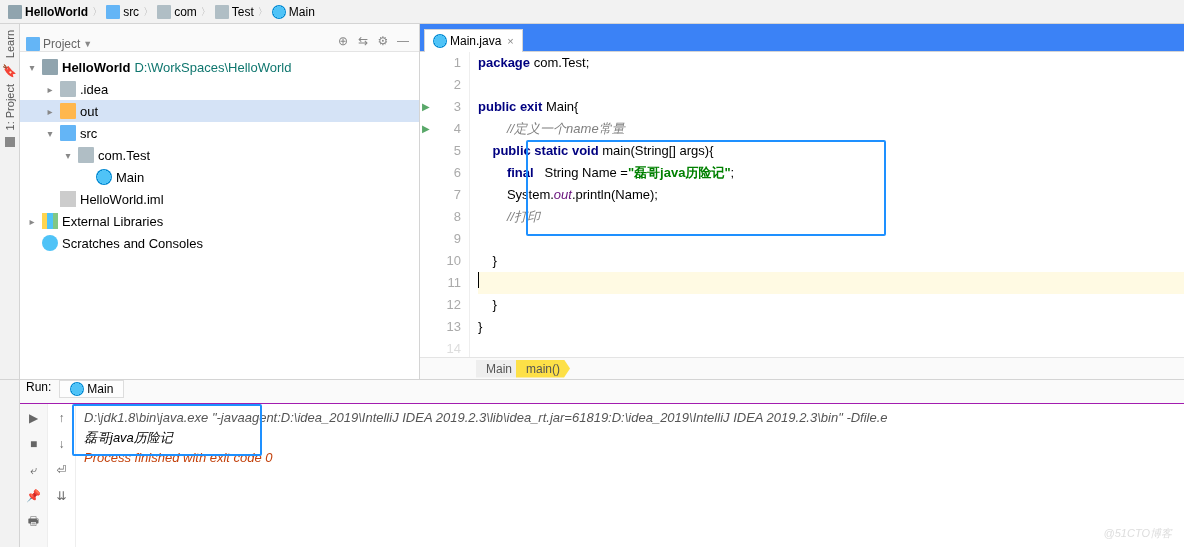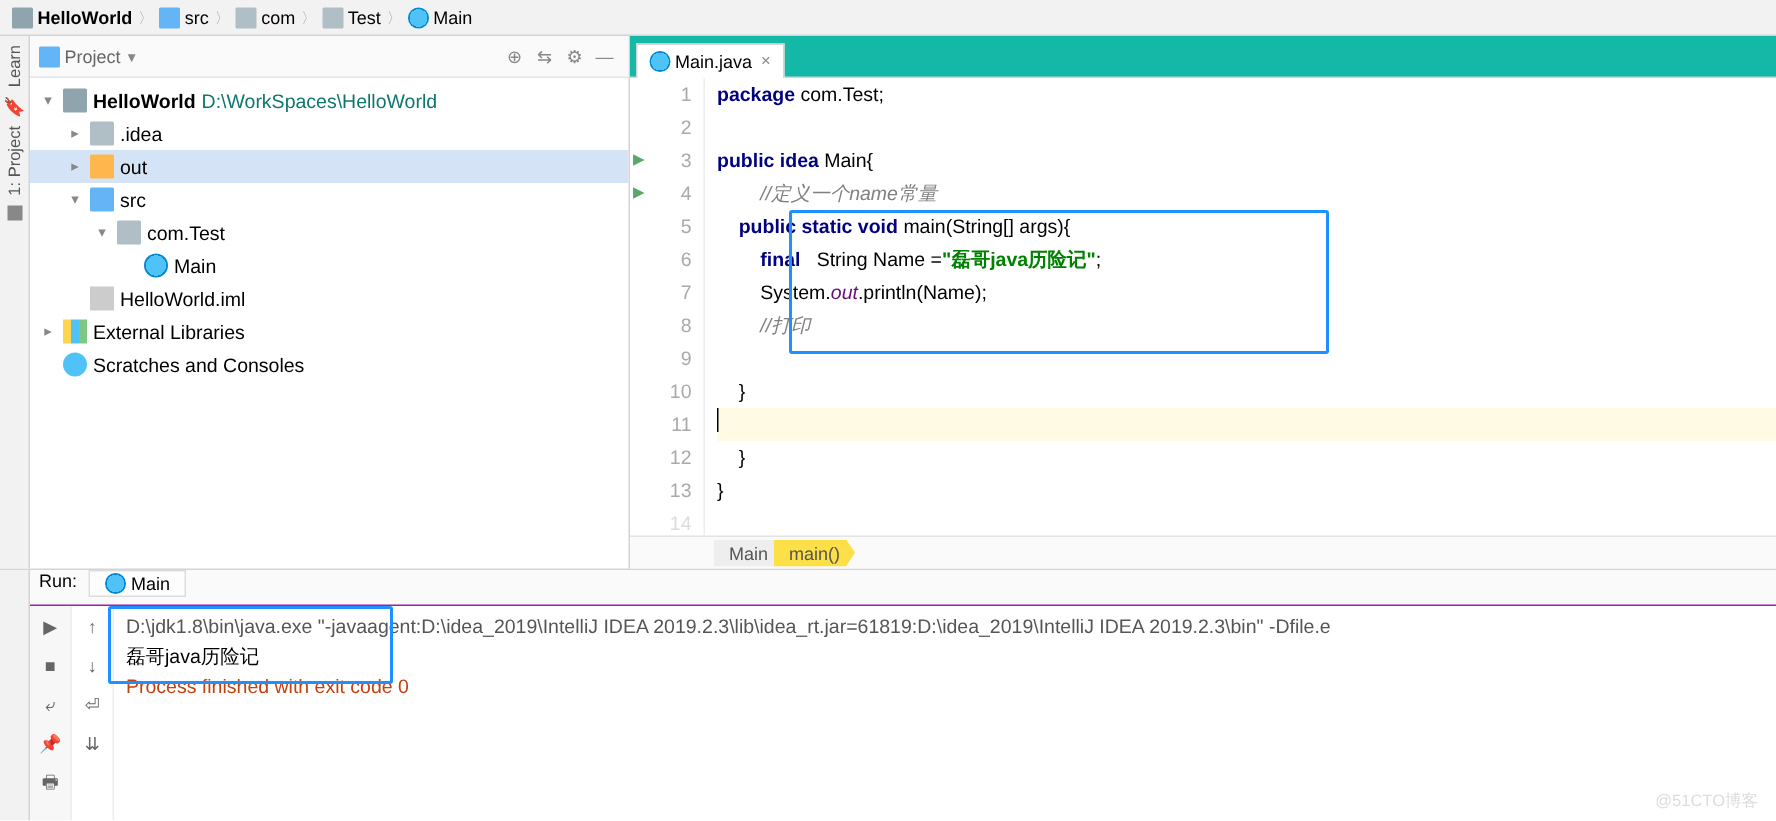--- a/index.html
+++ b/index.html
@@ -5,36 +5,36 @@
 * { margin:0; padding:0; box-sizing:border-box; font-family:"Segoe UI",Arial,sans-serif; }
 body { width:1184px; height:547px; background:#fff; font-size:12px; color:#000; overflow:hidden; }
 .breadcrumb { height:24px; display:flex; align-items:center; padding:0 6px; border-bottom:1px solid #d4d4d4; background:#f2f2f2; }
 .breadcrumb .bc-item { display:flex; align-items:center; padding:0 2px; }
 .breadcrumb .sep { color:#aaa; margin:0 2px; font-size:10px; }
 .bc-icon { width:14px; height:14px; margin-right:3px; display:inline-block; }
 .middle { display:flex; height:355px; }
 .leftbar { width:20px; background:#f2f2f2; border-right:1px solid #d4d4d4; display:flex; flex-direction:column; align-items:center; gap:6px; padding-top:6px; }
 .leftbar .vlabel { writing-mode:vertical-rl; transform:rotate(180deg); font-size:11px; color:#555; }
 .project-panel { width:400px; border-right:1px solid #d4d4d4; display:flex; flex-direction:column; }
-.project-header { height:28px; display:flex; align-items:center; padding:0 6px; border-bottom:1px solid #e4e4e4; background:#fafafa; }
+.project-header { height:28px; display:flex; align-items:flex-end; padding:0 6px; border-bottom:1px solid #e4e4e4; background:#fafafa; }
 .project-header .title { display:flex; align-items:center; color:#666; }
 .project-header .title .dd { margin-left:3px; font-size:9px; color:#888; }
 .project-header .spacer { flex:1; }
 .project-header .tbtn { width:20px; height:20px; display:flex; align-items:center; justify-content:center; color:#888; cursor:pointer; }
 .tree { padding:4px 0; overflow:auto; font-size:13px; }
 .node { display:flex; align-items:center; height:22px; padding-left:6px; }
 .node .chev { width:12px; color:#888; font-size:10px; text-align:center; }
 .node .ficon { width:16px; height:16px; margin:0 4px; display:inline-block; }
 .node.sel { background:#d5e3f6; }
 .node.lvl1 { padding-left:24px; }
 .node.lvl2 { padding-left:42px; }
 .node.lvl3 { padding-left:60px; }
 .path-gray { color:#0f766e; margin-left:4px; }
 .editor { flex:1; display:flex; flex-direction:column; }
-.tabbar { height:28px; background:#14b8a6; display:flex; align-items:flex-end; border-bottom:1px solid #d4d4d4; padding-left:4px; }
+.tabbar { height:28px; background:#3b82f6; display:flex; align-items:flex-end; border-bottom:1px solid #d4d4d4; padding-left:4px; }
 .tab { background:#fff; border:1px solid #d4d4d4; border-bottom:none; padding:4px 8px; display:flex; align-items:center; font-size:12px; position:relative; top:1px; }
 .tab .close { margin-left:6px; color:#888; font-size:11px; }
 .codearea { flex:1; display:flex; font-family:"Courier New",monospace; font-size:13px; line-height:22px; overflow:hidden; }
 .gutter { width:50px; text-align:right; color:#aaa; background:#fff; border-right:1px solid #eee; padding-right:8px; }
 .gutter .gl { height:22px; position:relative; }
 .gmark { position:absolute; left:2px; font-size:10px; }
 .code { flex:1; padding-left:8px; position:relative; }
 .code .cl { height:22px; white-space:pre; }
 .kw { color:#000080; font-weight:bold; }
 .str { color:#008000; font-weight:bold; }
@@ -46,21 +46,21 @@
 .nav-crumb { background:#eee; padding:2px 10px; margin-right:-6px; color:#555; clip-path:polygon(0 0,calc(100% - 6px) 0,100% 50%,calc(100% - 6px) 100%,0 100%); }
 .run-panel { height:168px; border-top:1px solid #d4d4d4; display:flex; }
 .run-left { width:20px; background:#f2f2f2; border-right:1px solid #d4d4d4; }
 .run-body { flex:1; display:flex; flex-direction:column; }
 .run-header { height:24px; border-bottom:1px solid #a21caf; display:flex; align-items:flex-start; padding:0 6px; font-size:12px; background:#fafafa; }
 .run-header .cfg { background:#fdfdfd; border:1px solid #ddd; padding:1px 10px; margin-left:8px; display:flex; align-items:center; }
 .run-content { flex:1; display:flex; }
 .run-tools { width:28px; background:#f7f7f7; border-right:1px solid #eee; display:flex; flex-direction:column; align-items:center; gap:6px; padding-top:4px; }
 .run-tools2 { width:28px; background:#fff; border-right:1px solid #eee; display:flex; flex-direction:column; align-items:center; gap:6px; padding-top:4px; }
 .run-tools .tb,.run-tools2 .tb { width:20px; height:20px; display:flex; align-items:center; justify-content:center; font-size:12px; color:#666; cursor:pointer; }
-.console { flex:1; font-family:"Courier New",monospace; font-size:13px; padding:4px 8px; position:relative; }
+.console { flex:1; font-family:"Courier New",monospace; font-size:13px; padding:4px 8px; position:relative;font-style:italic; }
 .console .line { line-height:20px; white-space:pre; }
 .watermark { position:absolute; right:12px; bottom:6px; color:#ddd; font-size:11px; }
 .i-folder { background:#b0bec5; border-radius:1px; }
 .i-folder.blue { background:#64b5f6; }
 .i-folder.orange { background:#ffb74d; }
 .i-folder.dark { background:#90a4ae; }
 .i-java { background:radial-gradient(circle,#4fc3f7 60%,#0288d1 60%); border-radius:50%; }
 .i-lib { background:linear-gradient(90deg,#ffd54f 33%,#4fc3f7 33% 66%,#81c784 66%); }
 .i-scratch { background:#4fc3f7; border-radius:50%; }
 .run-green { color:#59a869; }
@@ -189,21 +189,21 @@
         <div class="gl">9</div>
           <div class="gl">10</div>
           <div class="gl">11</div>
           <div class="gl">12</div>
           <div class="gl">13</div>
           <div class="gl" style="color:#ddd">14</div>
       </div>
       <div class="code">
         <div class="cl"><span class="kw">package </span>com.Test;</div>
         <div class="cl"></div>
-        <div class="cl"><span class="kw">public idea </span><span>Main{</span></div>
+        <div class="cl"><span class="kw">public exit </span><span>Main{</span></div>
         <div class="cl"><span class="com">        //定义一个name常量</span></div>
         <div class="cl"><span class="kw">    public static void </span><span>main</span><span>(String[] args){</span></div>
         <div class="cl"><span class="kw">        final</span><span>   String Name =</span><span class="str">"磊哥java历险记"</span><span>;</span></div>
         <div class="cl"><span>        System.</span><span class="fld">out</span><span>.println(Name);</span></div>
         <div class="cl"><span class="com">        //打印</span></div>
         <div class="cl"></div>
         <div class="cl">    }</div>
         <div class="cl caret-line"><span style="border-left:1px solid #000;height:16px;display:inline-block"></span></div>
         <div class="cl">    }</div>
         <div class="cl">}</div>

